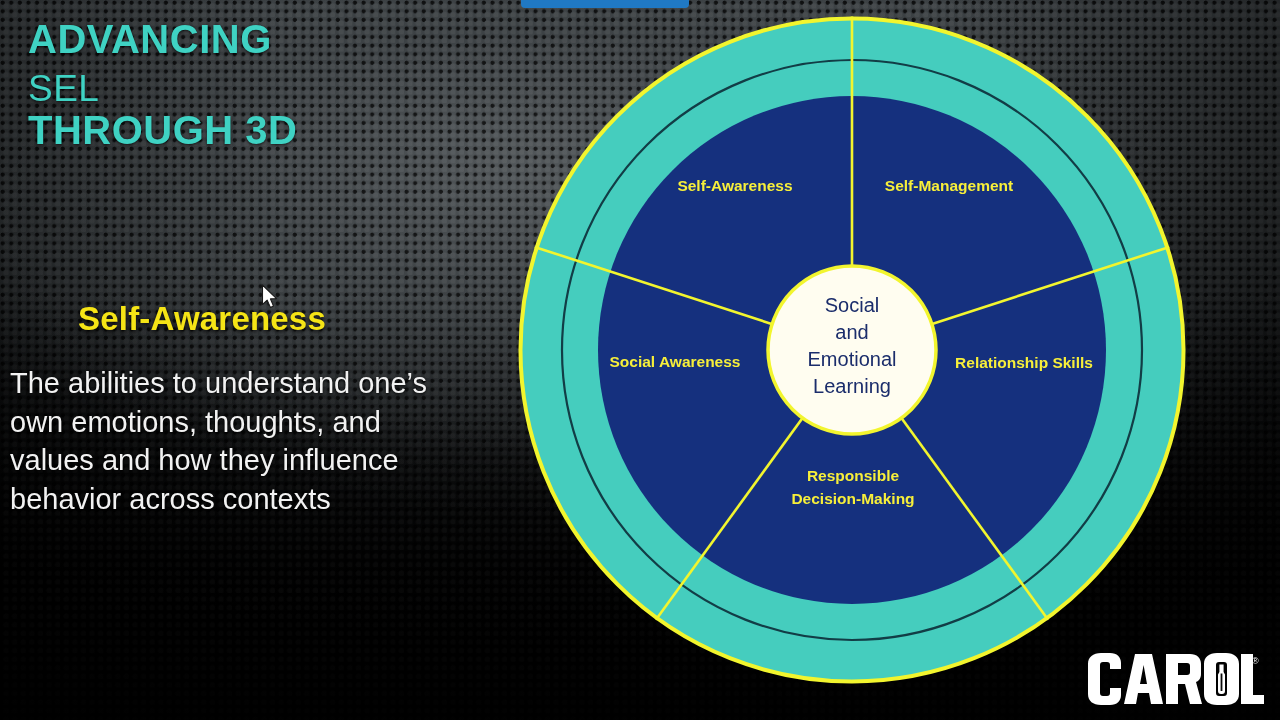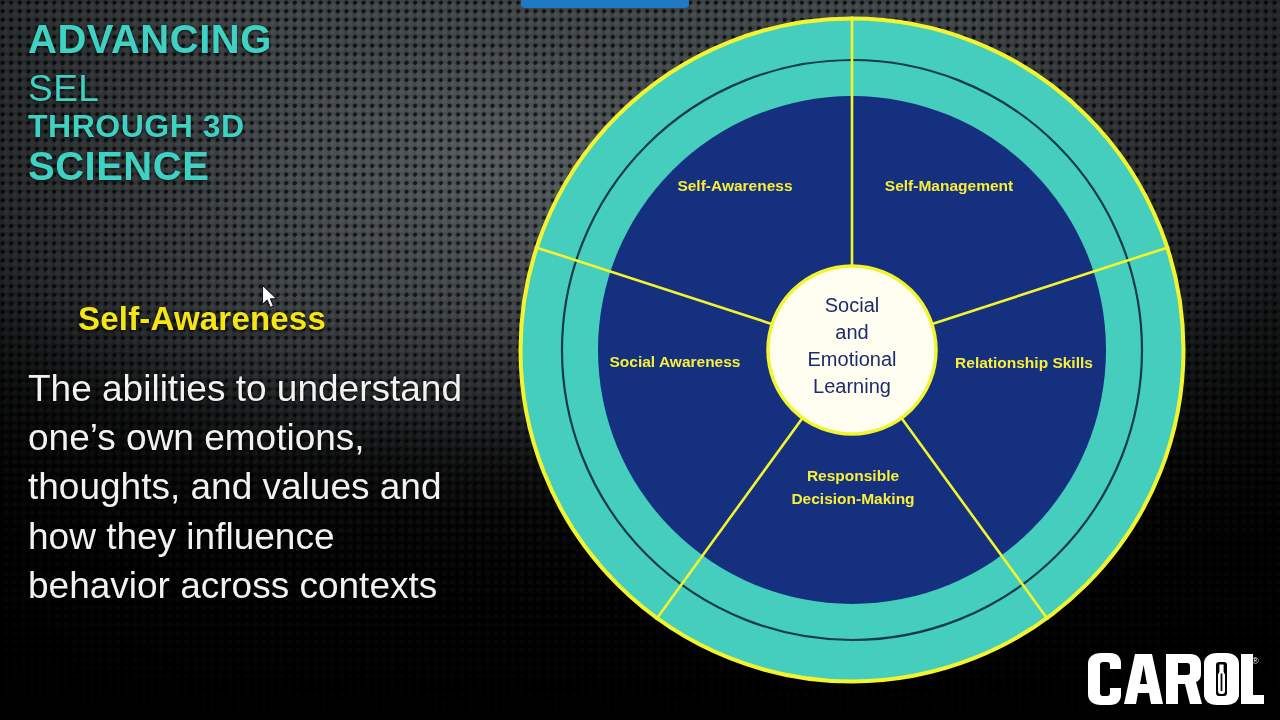--- a/index.html
+++ b/index.html
@@ -74,40 +74,40 @@
   }
   .title-line {
     color: #3fd2c3;
     letter-spacing: 0.5px;
     line-height: 0.98;
     margin: 0;
     text-shadow: 0 1px 3px rgba(0,0,0,0.7);
   }
   .t-advancing { font-size: 40px; font-weight: 700; }
   .t-sel       { font-size: 37px; font-weight: 400; margin-top: 12px; }
-  .t-through   { font-size: 32px; font-weight: 700; margin-top: 4px; }
+  .t-through   { font-size: 40px; font-weight: 700; margin-top: 4px; }
   .t-science   { font-size: 40px; font-weight: 700; margin-top: 4px; }
 
   .lead-heading {
     position: absolute;
     left: 78px;
     top: 300px;
     font-size: 33px;
     font-weight: 700;
     color: #f5e416;
     letter-spacing: 0.2px;
     text-shadow: 0 2px 4px rgba(0,0,0,0.8);
   }
 
   .body-text {
     position: absolute;
-    left: 28px;
+    left: 10px;
     top: 364px;
     width: 452px;
-    font-size: 37px;
+    font-size: 29px;
     line-height: 1.33;
     color: #f2f2f2;
     text-shadow: 0 1px 3px rgba(0,0,0,0.85);
   }
 
   
   .wheel {
     position: absolute;
     left: 516px;
     top: 14px;
@@ -160,21 +160,20 @@
   <div class="bg-dots"></div>
   <div class="bg-dots-hi"></div>
   <div class="bg-vignette"></div>
 
   <div class="top-bar"></div>
 
   <div class="title-block">
     <div class="title-line t-advancing">ADVANCING</div>
     <div class="title-line t-sel">SEL</div>
     <div class="title-line t-through">THROUGH 3D</div>
-    <div class="title-line t-science">SCIENCE</div>
   </div>
 
   <div class="lead-heading">Self-Awareness</div>
 
   <div class="body-text">The abilities to understand one’s own emotions, thoughts, and values and how they influence behavior across contexts</div>
 
   <div class="wheel">
     <svg viewBox="0 0 672 672" xmlns="http://www.w3.org/2000/svg">
       <defs>
         <clipPath id="ringClip">

